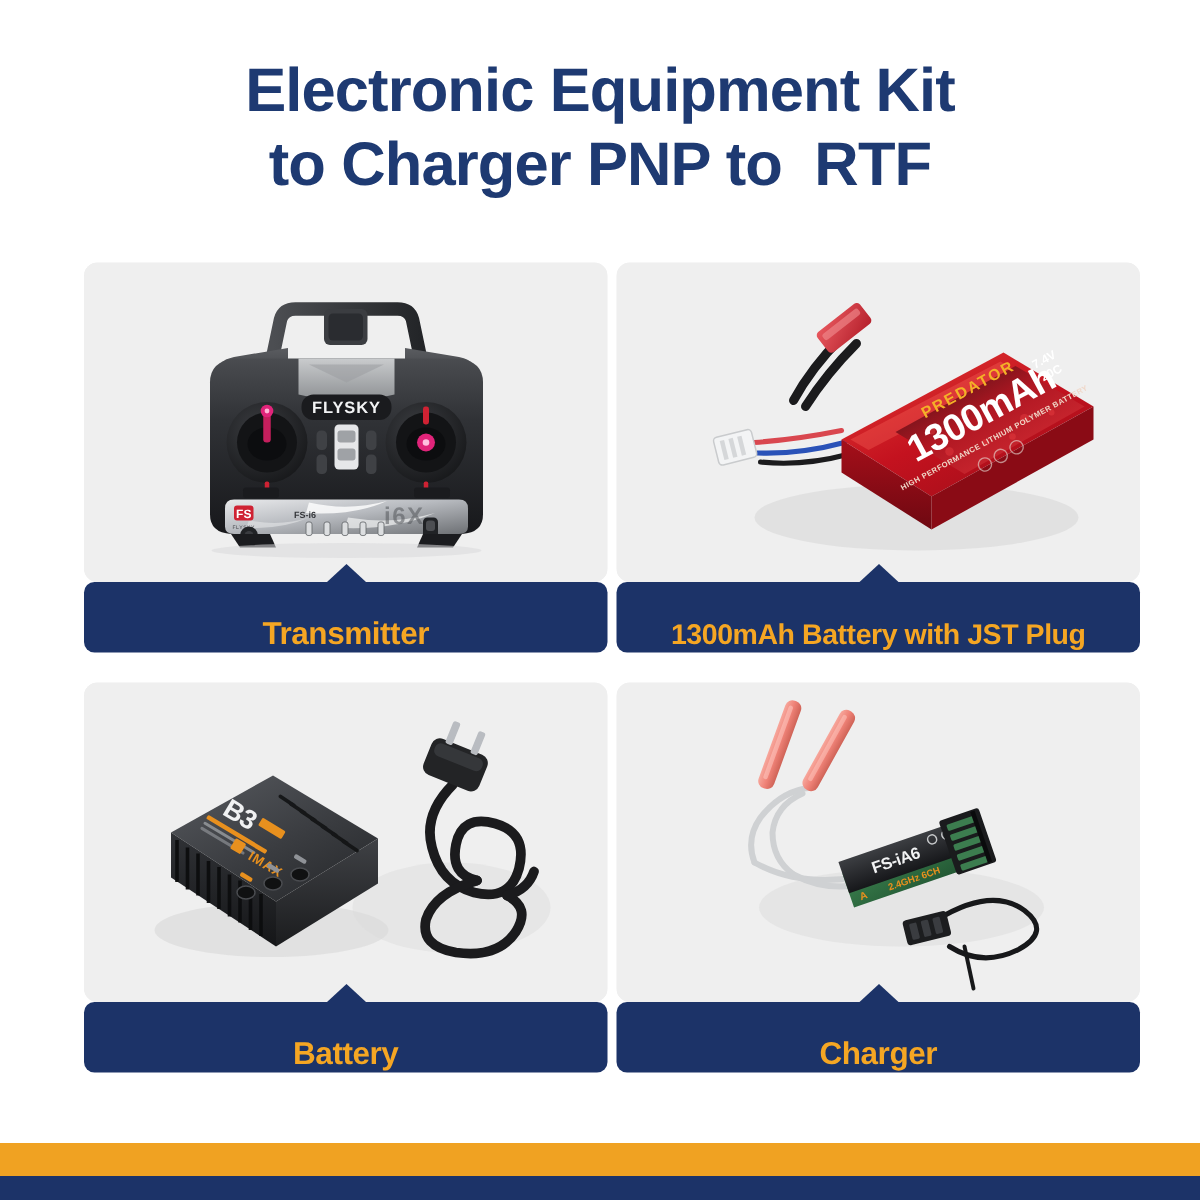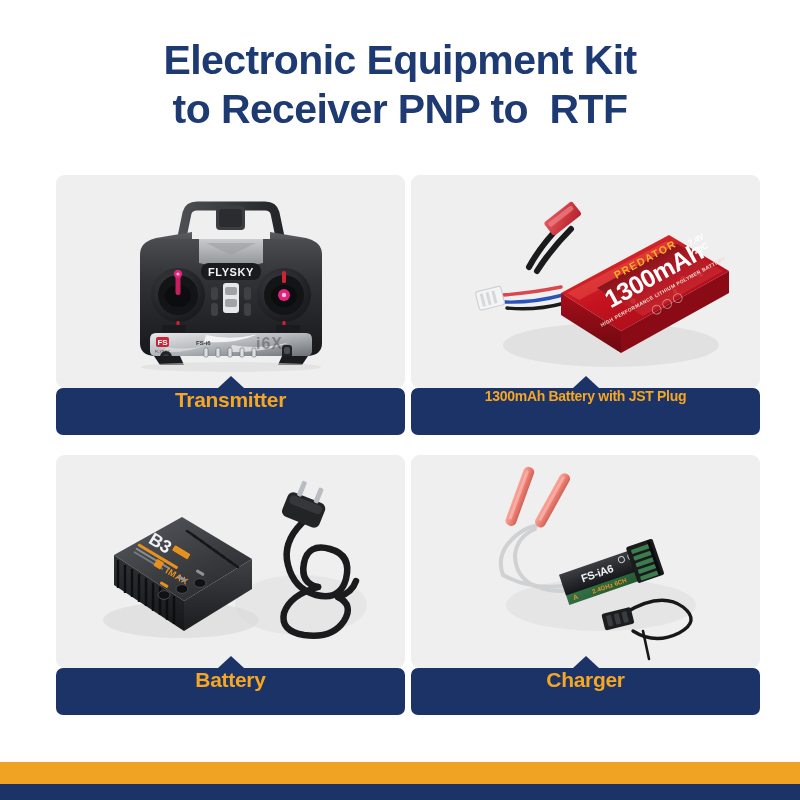--- a/index.html
+++ b/index.html
@@ -53,40 +53,40 @@
   }
 
   
   .caption {
     position: absolute;
     left: 0; top: 213px;
     width: 349px; height: 47px;
     background: #1c3368;
     border-radius: 7px;
     display: flex;
-    align-items: flex-start;
+    align-items: flex-end;
     justify-content: center;
   }
   .caption-notch {
     position: absolute;
     left: 50%; top: -12px;
     margin-left: -13px;
     width: 0; height: 0;
     border-left: 13px solid transparent;
     border-right: 13px solid transparent;
     border-bottom: 12px solid #1c3368;
   }
   .caption-label {
     color: #f5a623;
     font-weight: 800;
     font-size: 21px;
     letter-spacing: -0.3px;
     white-space: nowrap;
   }
-  .caption-label.small { font-size: 14px; }
+  .caption-label.small { font-size: 19px; }
 
   
   .stripe-orange {
     position: absolute; left: 0; top: 762px;
     width: 800px; height: 22px; background: #f0a222;
   }
   .stripe-navy {
     position: absolute; left: 0; top: 784px;
     width: 800px; height: 16px; background: #1c3368;
   }
@@ -95,21 +95,21 @@
   .shot { position: absolute; left: 0; top: 0; width: 349px; height: 213px; }
   .shot svg { display: block; width: 349px; height: 213px; }
 </style>
 </head>
 <body>
 
 <div class="page">
 
   <div class="title-block">
     <span class="title-line">Electronic Equipment Kit</span>
-    <span class="title-line">to Receiver PNP to  RTF</span>
+    <span class="title-line">to Charger PNP to  RTF</span>
   </div>
 
   <div class="grid">
 
     <div class="cell">
       <div class="photo">
         <div class="shot">
           <svg viewBox="0 0 349 213" xmlns="http://www.w3.org/2000/svg">
             <defs>
               <linearGradient id="txBody" x1="0" y1="0" x2="0" y2="1">

